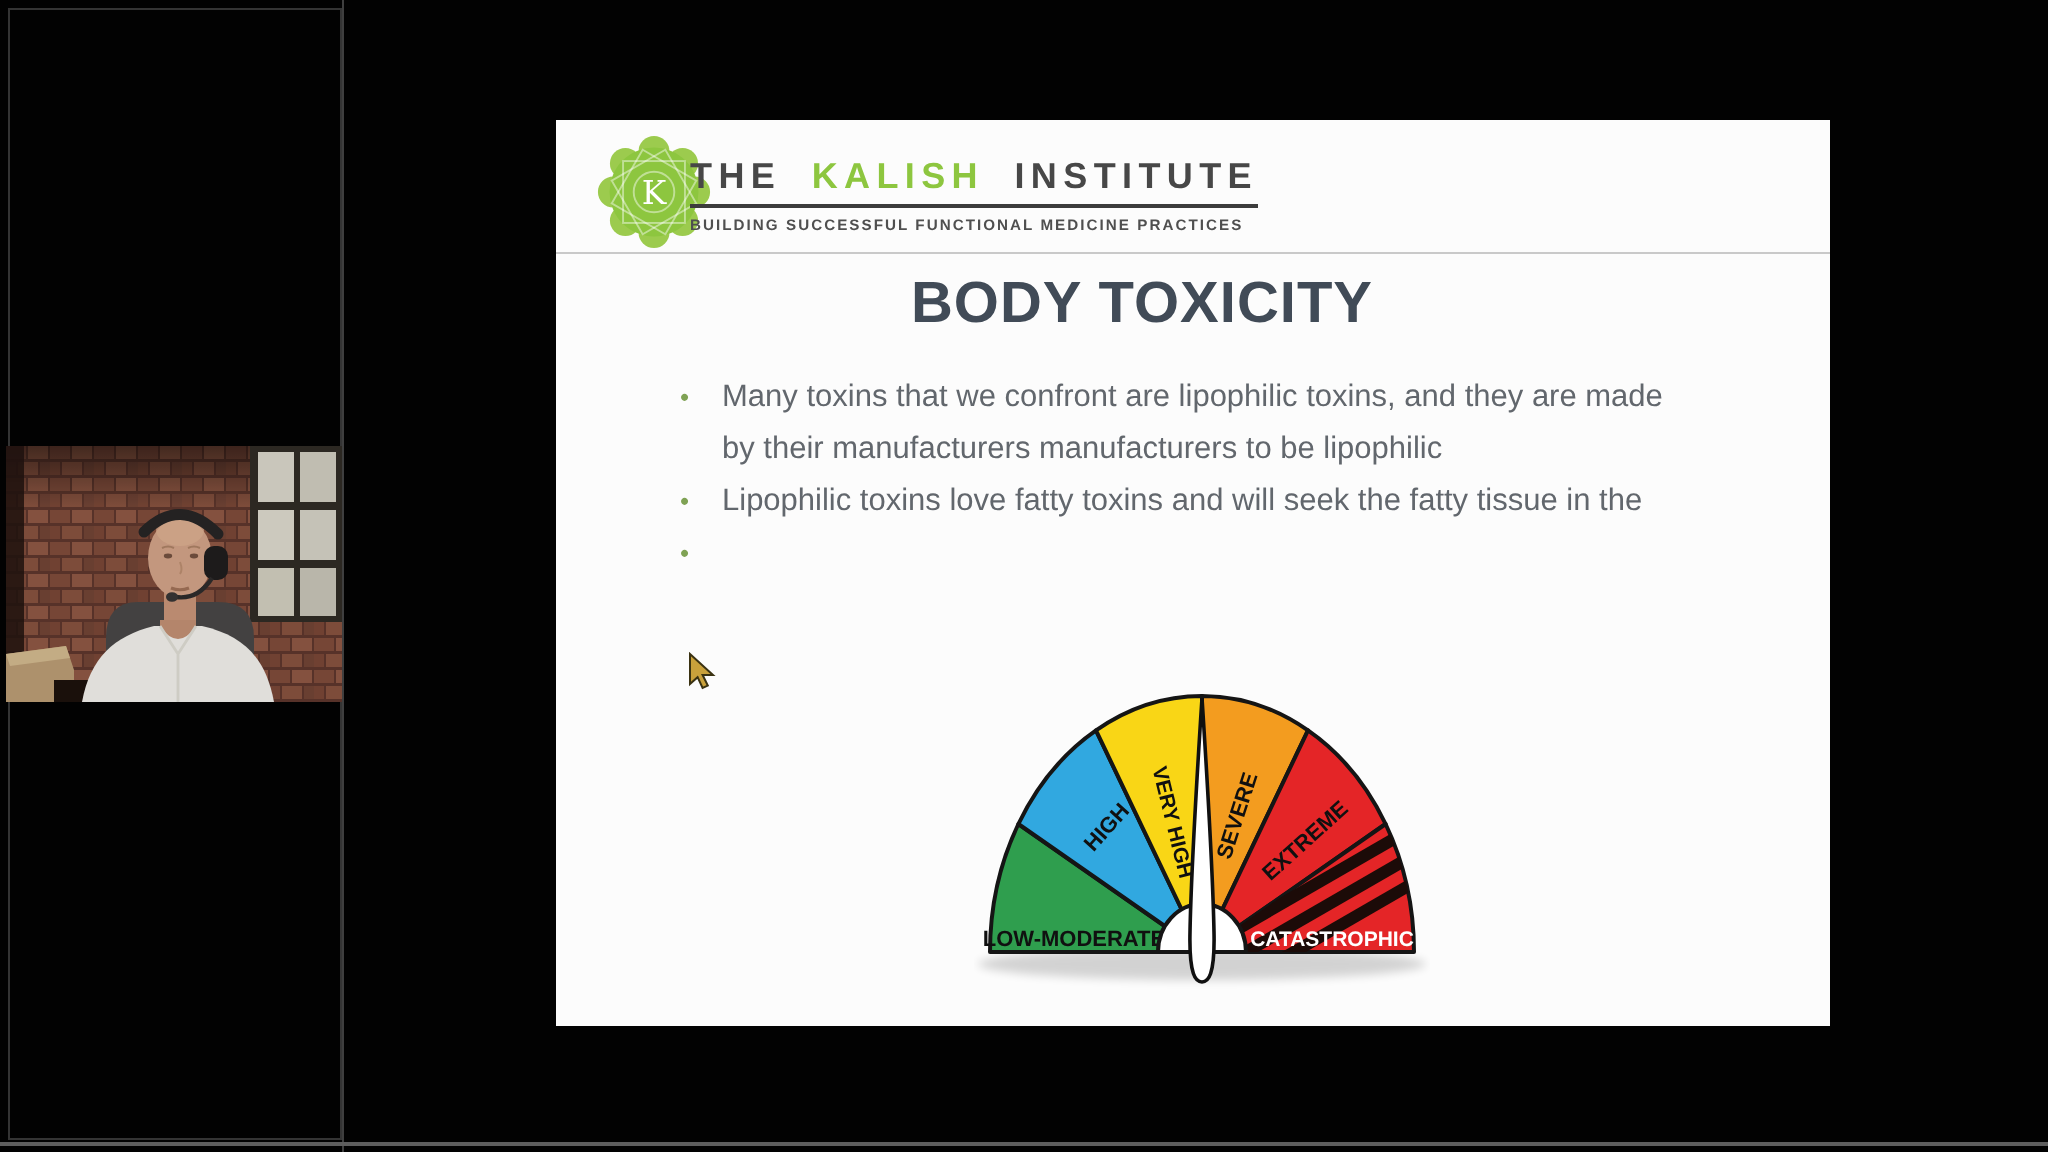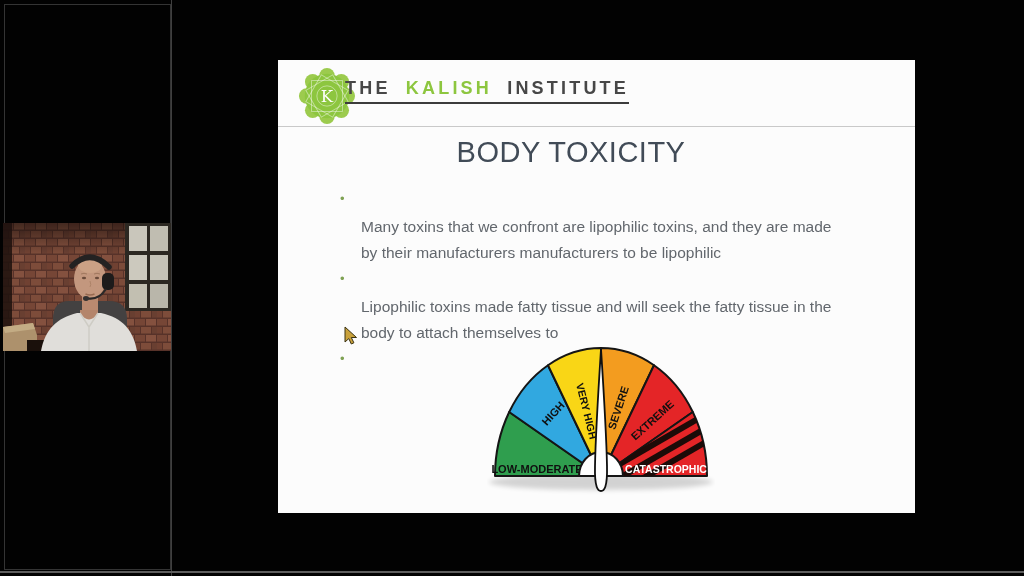--- a/index.html
+++ b/index.html
@@ -16,25 +16,25 @@
   .slide{position:absolute;left:278px;top:60px;width:637px;height:453px;background:#fcfcfc;}
   .slide-header{position:absolute;left:0;top:0;width:637px;height:66px;}
   .header-rule{position:absolute;left:0;top:66px;width:637px;height:1px;background:#c9c9c9;}
   .logo{position:absolute;left:20px;top:7px;width:58px;height:58px;}
   .brandline{position:absolute;left:67px;top:18px;white-space:nowrap;}
   .brand-main{font-size:18px;font-weight:700;letter-spacing:3.2px;word-spacing:7px;color:#474747;
               display:inline-block;border-bottom:2px solid #3c3c3c;padding-bottom:3px;}
   .brand-kalish{color:#8dc63f;}
   .brand-tag{font-size:7.6px;font-weight:700;letter-spacing:1.02px;color:#4f4f4f;margin-top:4px;}
   .slide-title{position:absolute;left:0;top:76px;width:586px;text-align:center;
-               font-size:29px;color:#414b57;letter-spacing:.5px;font-weight:400;}
+               font-size:29px;color:#414b57;letter-spacing:.5px;font-weight:700;}
   .bullets{position:absolute;left:62px;top:126px;width:545px;color:#62676d;font-size:15.5px;line-height:26px;}
   .bullet{display:flex;}
   .dot{width:21px;color:#7fa254;font-size:13px;flex:0 0 21px;}
-  .txt{flex:1;margin-top:28px;}
+  .txt{flex:1;}
   .gauge{position:absolute;left:209px;top:280px;width:228px;height:158px;}
   .cursor{position:absolute;left:343px;top:326px;width:16px;height:20px;}
   .gtxt{font-family:"Liberation Sans",sans-serif;font-weight:700;}
 </style>
 </head>
 <body>
 
 <div id="stage">
 
   <div class="pane-outline"></div>
@@ -117,34 +117,35 @@
             <rect x="-16" y="-16" width="32" height="32"></rect>
             <rect x="-16" y="-16" width="32" height="32" transform="rotate(30)"></rect>
             <rect x="-16" y="-16" width="32" height="32" transform="rotate(60)"></rect>
             <circle r="10.5"></circle>
           </g>
           <text x="0" y="6" text-anchor="middle" font-family="DejaVu Serif,serif" font-size="17" fill="#ffffff">K</text>
         </g>
       </svg>
       <div class="brandline">
         <div class="brand-main"><span>THE</span> <span class="brand-kalish">KALISH</span> <span>INSTITUTE</span></div>
+        <div class="brand-tag">BUILDING SUCCESSFUL FUNCTIONAL MEDICINE PRACTICES</div>
       </div>
     </div>
     <div class="header-rule"></div>
 
     <div class="slide-title">BODY TOXICITY</div>
 
     <div class="bullets">
       <div class="bullet">
         <span class="dot">•</span>
         <span class="txt"><span>Many toxins that we confront are lipophilic toxins, and they are made</span><br><span>by their manufacturers manufacturers to be lipophilic</span></span>
       </div>
       <div class="bullet">
         <span class="dot">•</span>
-        <span class="txt"><span>Lipophilic toxins made fatty tissue and will seek the fatty tissue in the</span><br><span>body to attach themselves to</span></span>
+        <span class="txt"><span>Lipophilic toxins love fatty toxins and will seek the fatty tissue in the</span><br></span>
       </div>
       <div class="bullet">
         <span class="dot">•</span>
         <span class="txt"><br></span>
       </div>
     </div>
 
     <svg class="gauge" viewBox="487 340 228 158">
       <defs>
         <clipPath id="catclip">

